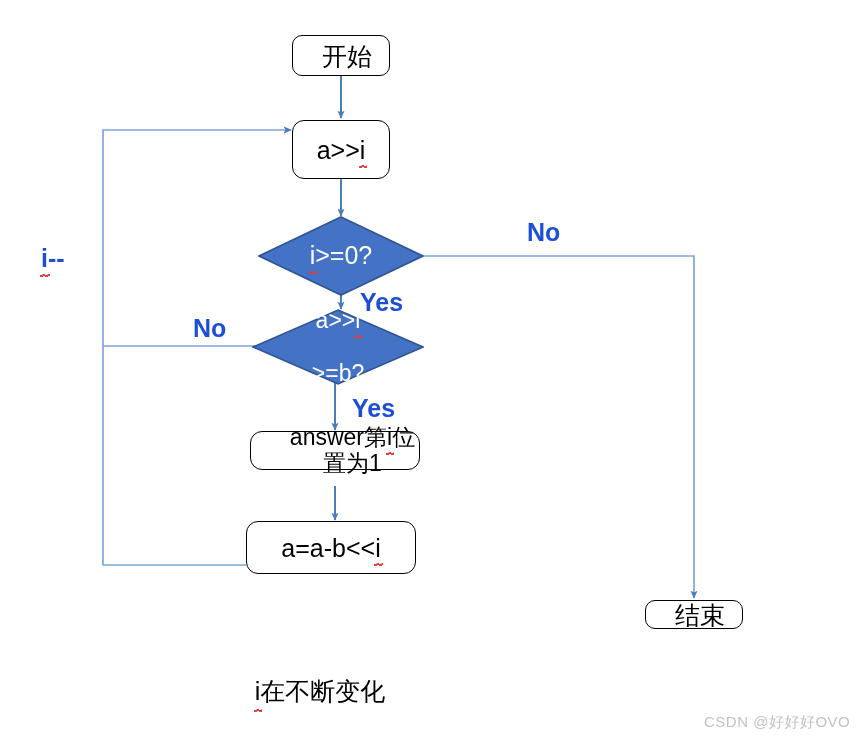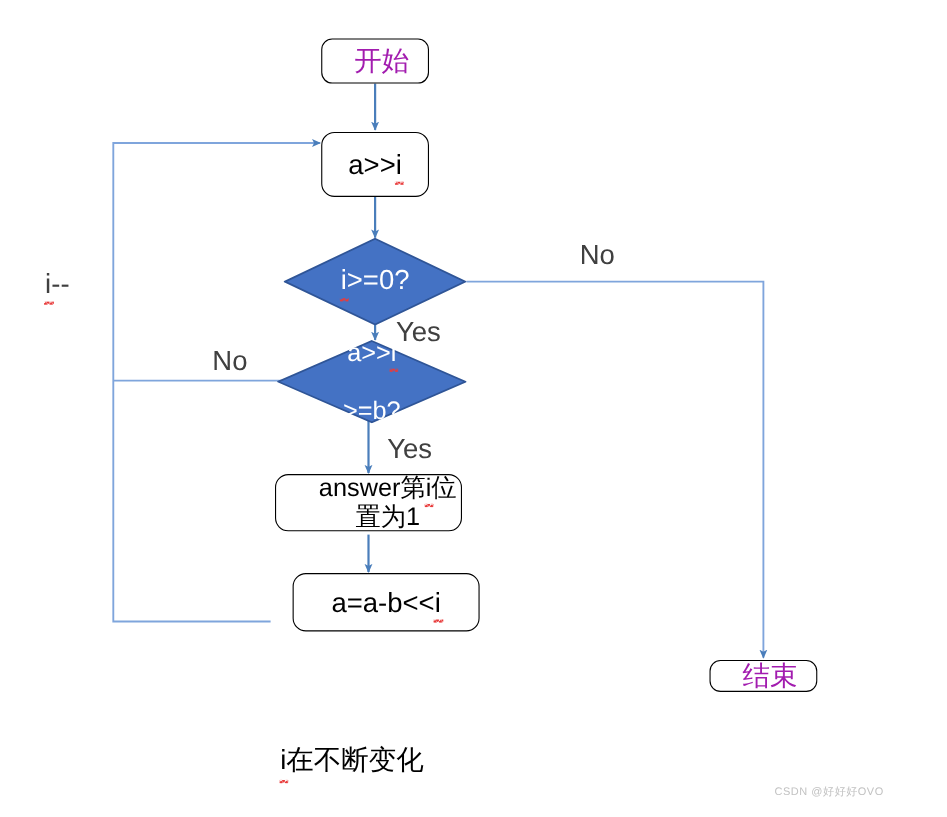--- a/index.html
+++ b/index.html
@@ -31,21 +31,21 @@
     display: flex;
     align-items: center;
     justify-content: center;
     text-align: center;
     line-height: 1.12;
   }
   .term {
     border: 1.6px solid #000000;
     border-radius: 10px;
     background: #ffffff;
-    color: #a21caf;
+    color: #000000;
     font-size: 25px;
     padding-left: 12px;
   }
   .proc {
     border: 1.6px solid #000000;
     border-radius: 12px;
     background: #ffffff;
     color: #000000;
     font-size: 25px;
   }
@@ -65,34 +65,35 @@
     color: #ffffff;
     font-size: 25px;
     text-align: center;
     line-height: 1.15;
     z-index: 2;
     white-space: pre-line;
   }
   .edge-label {
     position: absolute;
     font-size: 25px;
-    color: #404040;
+    color: #1d4ed8;
     white-space: nowrap;
+    font-weight: bold;
   }
   .caption {
     position: absolute;
     font-size: 25px;
     color: #000000;
     text-align: center;
     line-height: 1.25;
     white-space: pre-line;
   }
   .watermark {
     position: absolute;
-    font-size: 10px;
+    font-size: 15px;
     color: #c2c2c2;
     white-space: nowrap;
     letter-spacing: 0.5px;
   }
   .sq {
     position: relative;
     display: inline-block;
   }
   .sq::after {
     content: "";
@@ -153,27 +154,27 @@
   <div class="diamond-wrap" style="left:252px; top:309px; width:172px; height:76px;">
     <svg width="172" height="76" viewBox="0 0 172 76">
       <polygon points="86,1 171,38 86,75 1,38" fill="#4472C4" stroke="#2F5597" stroke-width="1.6"></polygon>
     </svg>
     <div class="diamond-label" style="font-size:23px; line-height:1.15;">
       <div>a&gt;&gt;<span class="sq">i</span></div>
       <div>&gt;=b?</div>
     </div>
   </div>
 
-  <div class="node proc" style="left:250px; top:431px; width:170px; height:52px; font-size:23px;padding-left:35px;">
+  <div class="node proc" style="left:250px; top:431px; width:170px; height:39px; font-size:23px;padding-left:35px;">
     <span>
       answer第<span class="sq">i</span>位<br>置为1
     </span>
   </div>
 
-  <div class="node proc" style="left:246px; top:521px; width:170px; height:53px;margin-left:20px;">
+  <div class="node proc" style="left:246px; top:521px; width:170px; height:53px;">
     <span>a=a-b&lt;&lt;<span class="sq">i</span></span>
   </div>
 
   <div class="node term" style="left:645px; top:600px; width:98px; height:29px;">
     <span>结束</span>
   </div>
 
   <div class="edge-label" style="left:527px; top:218px;">No</div>
 
   <div class="edge-label" style="left:360px; top:288px;">Yes</div>

